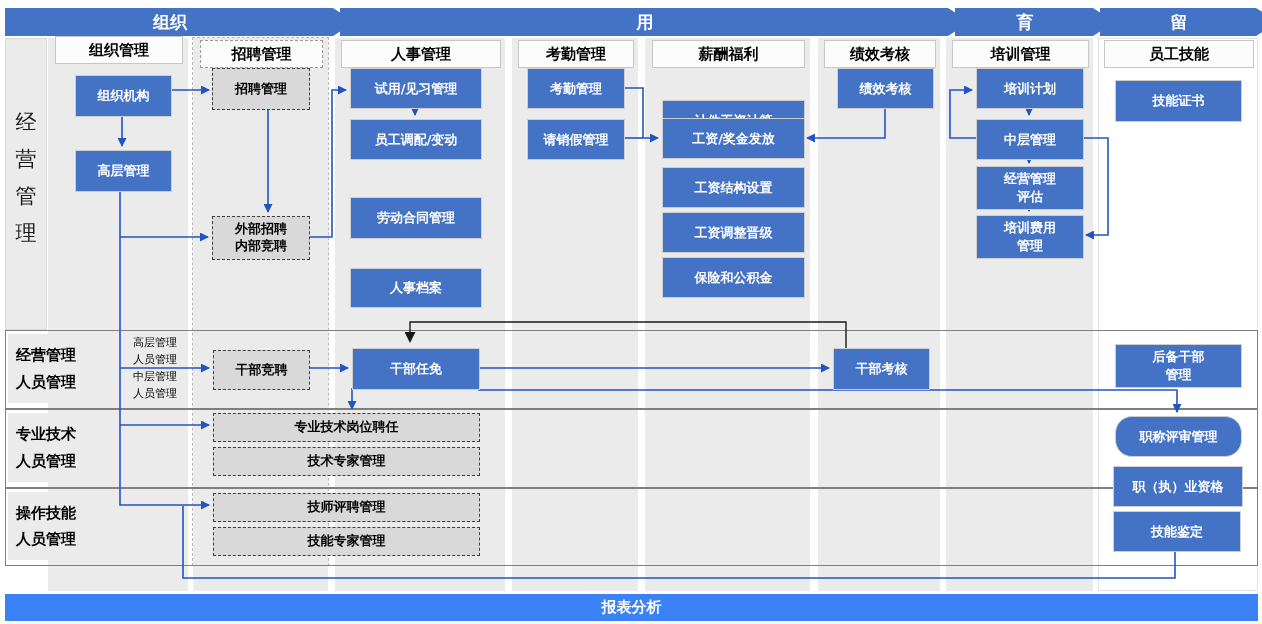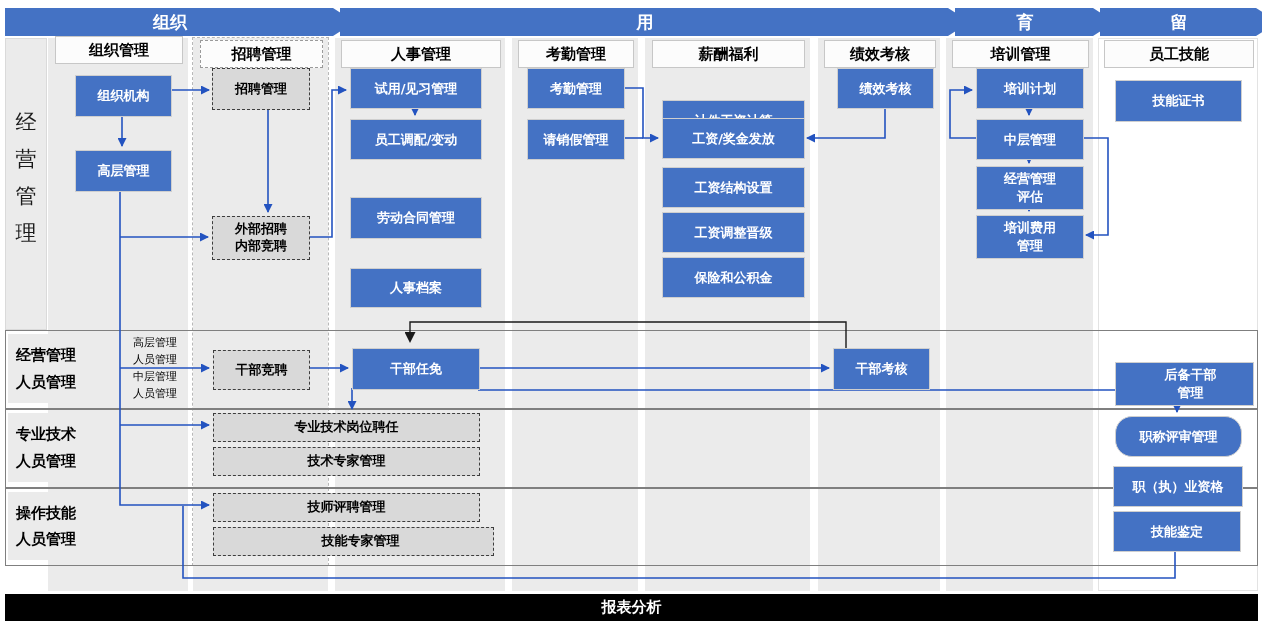--- a/index.html
+++ b/index.html
@@ -23,21 +23,21 @@
     white-space:pre-line;}
   .dashcol{position:absolute;border:1px dashed #B8B8B8;}
   .bb{position:absolute;background:#4472C4;border:1px solid #CFCFCF;color:#fff;font-weight:bold;
     font-size:13px;display:flex;align-items:center;justify-content:center;text-align:center;
     white-space:pre-line;line-height:1.35;}
   .gb{position:absolute;background:#D9D9D9;border:1px dashed #3d3d3d;color:#000;font-weight:bold;
     font-size:13px;display:flex;align-items:center;justify-content:center;text-align:center;
     white-space:pre-line;line-height:1.3;}
   .sidelabel{position:absolute;left:12px;top:104px;width:28px;color:#1a1a1a;font-size:21px;
     line-height:37px;white-space:pre-line;text-align:center;}
-  .footer{position:absolute;left:5px;top:594px;width:1253px;height:27px;background:#000000;
+  .footer{position:absolute;left:5px;top:594px;width:1253px;height:27px;background:#3b82f6;
     color:#fff;font-weight:bold;font-size:15px;display:flex;align-items:center;justify-content:center;}
   svg.wires{position:absolute;left:0;top:0;width:1262px;height:624px;pointer-events:none;}
 </style>
 </head>
 <body>
 
 <div class="stage" style="left:5px;top:8px;width:330px;">
     <span>组织</span>
   </div>
 <div class="stage" style="left:340px;top:8px;width:610px;">
@@ -150,28 +150,28 @@
 <div class="bb" style="left:837px;top:68px;width:95px;height:39px;">绩效考核</div>
 <div class="bb" style="left:976px;top:68px;width:106px;height:39px;">培训计划</div>
 <div class="bb" style="left:976px;top:119px;width:106px;height:39px;">中层管理</div>
 <div class="bb" style="left:976px;top:166px;width:106px;height:42px;">经营管理
 评估</div>
 <div class="bb" style="left:976px;top:215px;width:106px;height:42px;">培训费用
 管理</div>
 <div class="bb" style="left:1115px;top:80px;width:125px;height:40px;">技能证书</div>
 <div class="bb" style="left:352px;top:348px;width:126px;height:40px;">干部任免</div>
 <div class="bb" style="left:833px;top:348px;width:95px;height:40px;">干部考核</div>
-<div class="bb" style="left:1115px;top:362px;width:125px;height:42px;padding-left:12px;">后备干部
+<div class="bb" style="left:1115px;top:344px;width:125px;height:42px;">后备干部
 管理</div>
 <div class="bb" style="left:1115px;top:416px;width:125px;height:39px;border-radius:17px;">职称评审管理</div>
 <div class="bb" style="left:1113px;top:466px;width:128px;height:39px;">职（执）业资格</div>
 <div class="bb" style="left:1113px;top:511px;width:126px;height:39px;">技能鉴定</div>
 
 <div class="gb" style="left:212px;top:68px;width:96px;height:40px;">招聘管理</div>
 <div class="gb" style="left:212px;top:216px;width:96px;height:42px;">外部招聘
 内部竞聘</div>
 <div class="gb" style="left:213px;top:350px;width:95px;height:38px;">干部竞聘</div>
 <div class="gb" style="left:213px;top:413px;width:265px;height:27px;text-align:right;">专业技术岗位聘任</div>
 <div class="gb" style="left:213px;top:447px;width:265px;height:27px;">技术专家管理</div>
 <div class="gb" style="left:213px;top:493px;width:265px;height:27px;text-align:right;">技师评聘管理</div>
-<div class="gb" style="left:213px;top:527px;width:265px;height:27px;padding-left:14px;">技能专家管理</div>
+<div class="gb" style="left:213px;top:527px;width:265px;height:27px;">技能专家管理</div>
 
 <div class="footer">报表分析</div>
 
 </body></html>

